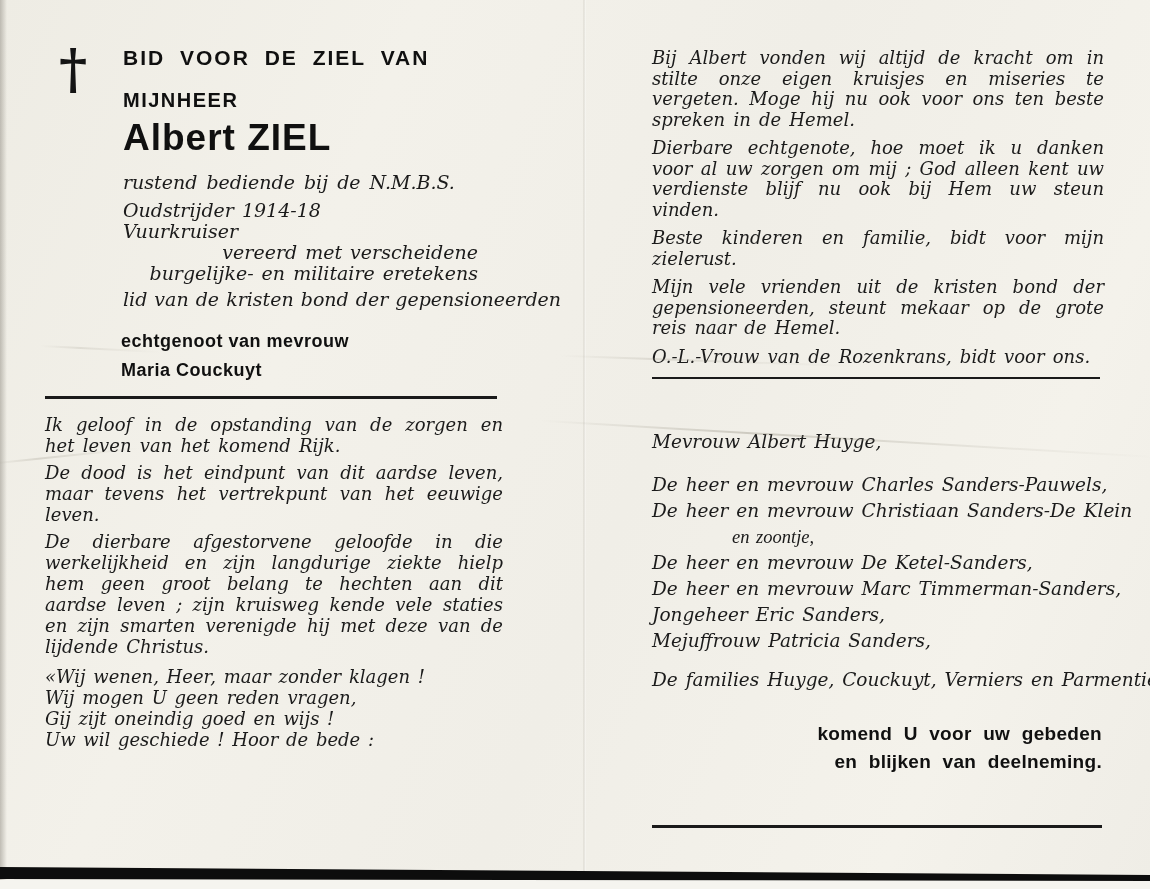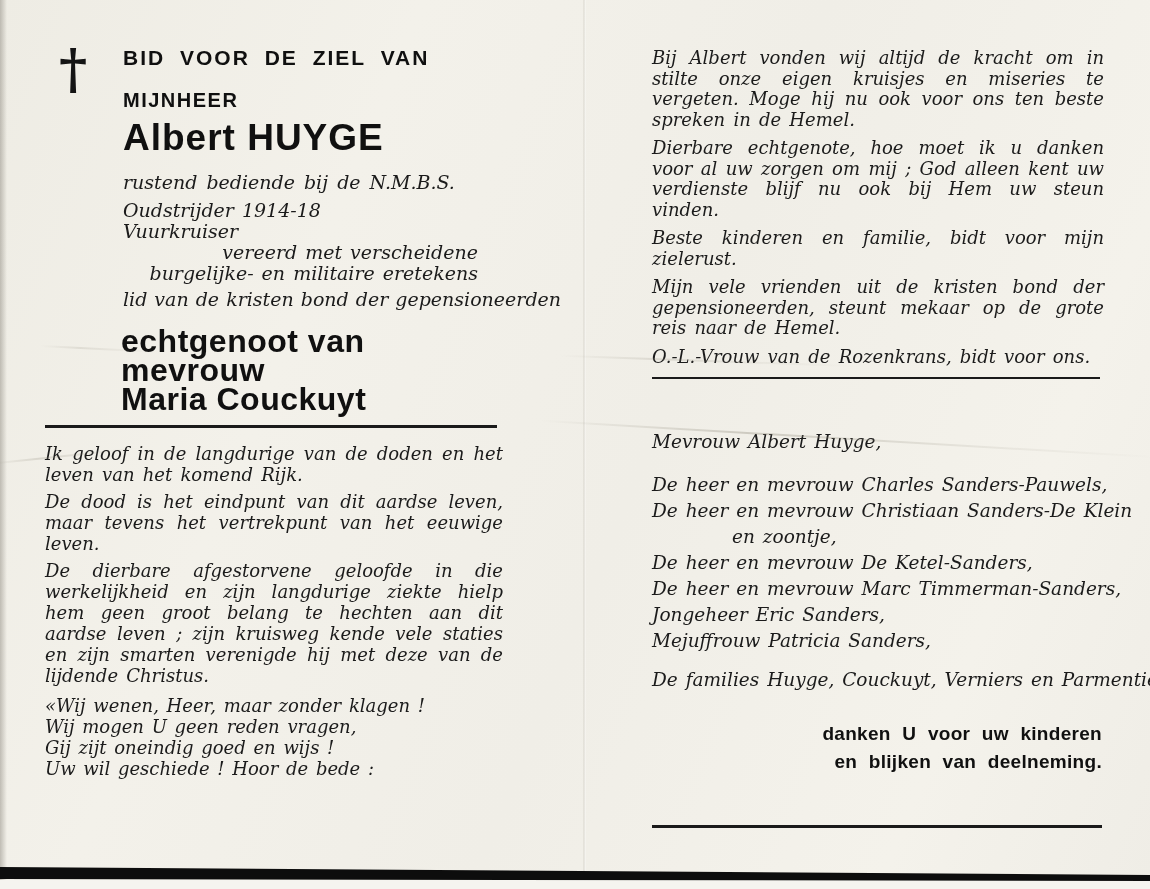--- a/index.html
+++ b/index.html
@@ -29,74 +29,74 @@
   .cross{position:absolute;left:14px;top:2px;font-size:54px;line-height:1;font-family:"DejaVu Serif",serif;font-weight:bold;color:#141414;}
   .intro{font-size:21px;letter-spacing:2px;word-spacing:7px;}
   .mijnheer{font-size:20px;letter-spacing:1.5px;margin-top:19px;}
   .deceased{font-size:37px;letter-spacing:1px;margin-top:5px;}
   .lp-titles{padding-left:78px;font-size:19px;line-height:21px;}
   .occupation{margin-top:13px;white-space:nowrap;word-spacing:3px;}
   .title-line{white-space:nowrap;word-spacing:2px;}
   .t-first{margin-top:7px;}
   .honors{width:355px;word-spacing:2px;text-align:right;}
   .membership{margin-top:5px;white-space:nowrap;word-spacing:1px;}
-  .spouse{padding-left:76px;margin-top:17px;font-size:32px;line-height:29px;letter-spacing:.5px;}
+  .spouse{padding-left:76px;margin-top:17px;font-size:18px;line-height:29px;letter-spacing:.5px;}
   .bio{padding-left:76px;margin-top:16px;}
   .bio p{margin:0;width:382px;font-size:18.5px;line-height:22px;text-align:justify;word-spacing:2px;}
   .rule-left{margin-top:11px;height:3px;width:452px;}
   .meditations{margin-top:15px;}
   .meditations p{margin:0 0 6px 0;font-size:18px;line-height:21px;text-align:justify;word-spacing:2.5px;}
   .poem{margin-top:9px;font-size:18px;line-height:21px;word-spacing:2px;}
   .poem-line{white-space:nowrap;}
   
   .col-right{position:absolute;left:652px;top:40px;width:452px;}
   .rp-paras{padding-top:8px;}
   .rp-paras p{margin:0 0 8px 0;font-size:18px;line-height:20.5px;text-align:justify;word-spacing:2.5px;}
   .rule-right{height:2px;width:448px;margin-top:10px;}
   .family{margin-top:50px;font-size:18.5px;line-height:26px;}
   .fam-line{white-space:nowrap;word-spacing:2px;}
   .fam-0{margin-bottom:17px;}
-  .fam-3{padding-left:80px;}
+  .fam-3{padding-left:80px;font-family:Liberation Serif, serif;}
   .fam-7{margin-bottom:13px;}
   .thanks{margin-top:27px;text-align:right;font-size:19px;line-height:28px;word-spacing:6px;letter-spacing:.3px;padding-right:2px;}
   .footer{margin-top:49px;}
   .rule-foot{height:2.5px;width:450px;}
   .foot-lines{text-align:right;font-size:17.5px;line-height:22px;word-spacing:6px;letter-spacing:.3px;margin-top:4px;padding-right:2px;}
 </style>
 </head>
 <body>
 
 <div class="scan">
 
   <div class="col-left">
     <div class="lp-head">
       <span class="cross">†</span>
       <div class="sans intro">BID VOOR DE ZIEL VAN</div>
       <div class="sans mijnheer">MIJNHEER</div>
-      <div class="sans deceased">Albert HUYGE</div>
+      <div class="sans deceased">Albert ZIEL</div>
     </div>
 
     <div class="lp-titles ser">
       <div class="occupation">rustend bediende bij de N.M.B.S.</div>
       <div class="title-line t-first">Oudstrijder 1914-18</div>
       <div class="title-line">Vuurkruiser</div>
       <div class="honors">vereerd met verscheidene burgelijke- en militaire eretekens</div>
       <div class="membership">lid van de kristen bond der gepensioneerden</div>
     </div>
 
     <div class="spouse sans">
       <div>echtgenoot van mevrouw</div>
       <div>Maria Couckuyt</div>
     </div>
 
 
     <div class="rule rule-left"></div>
 
     <div class="meditations ser">
-      <p>Ik geloof in de langdurige van de doden en het leven van het komend Rijk.</p>
+      <p>Ik geloof in de opstanding van de zorgen en het leven van het komend Rijk.</p>
       <p>De dood is het eindpunt van dit aardse leven, maar tevens het vertrekpunt van het eeuwige leven.</p>
       <p>De dierbare afgestorvene geloofde in die werkelijkheid en zijn langdurige ziekte hielp hem geen groot belang te hechten aan dit aardse leven ; zijn kruisweg kende vele staties en zijn smarten verenigde hij met deze van de lijdende Christus.</p>
     </div>
 
     <div class="poem ser">
       <div class="poem-line">«Wij wenen, Heer, maar zonder klagen !</div>
       <div class="poem-line">Wij mogen U geen reden vragen,</div>
       <div class="poem-line">Gij zijt oneindig goed en wijs !</div>
       <div class="poem-line">Uw wil geschiede !  Hoor de bede :</div>
 
@@ -120,21 +120,21 @@
       <div class="fam-line">De heer en mevrouw Christiaan Sanders-De Klein</div>
       <div class="fam-line fam-3">en zoontje,</div>
       <div class="fam-line">De heer en mevrouw De Ketel-Sanders,</div>
       <div class="fam-line">De heer en mevrouw Marc Timmerman-Sanders,</div>
       <div class="fam-line">Jongeheer Eric Sanders,</div>
       <div class="fam-line fam-7">Mejuffrouw Patricia Sanders,</div>
       <div class="fam-line">De families Huyge, Couckuyt, Verniers en Parmentier</div>
     </div>
 
     <div class="thanks sans">
-      <div>danken U voor uw kinderen</div>
+      <div>komend U voor uw gebeden</div>
       <div>en blijken van deelneming.</div>
     </div>
 
     <div class="footer">
       <div class="rule rule-foot"></div>
     </div>
   </div>
 
   <div class="edge-left"></div>
   <div class="fold-center"></div>

